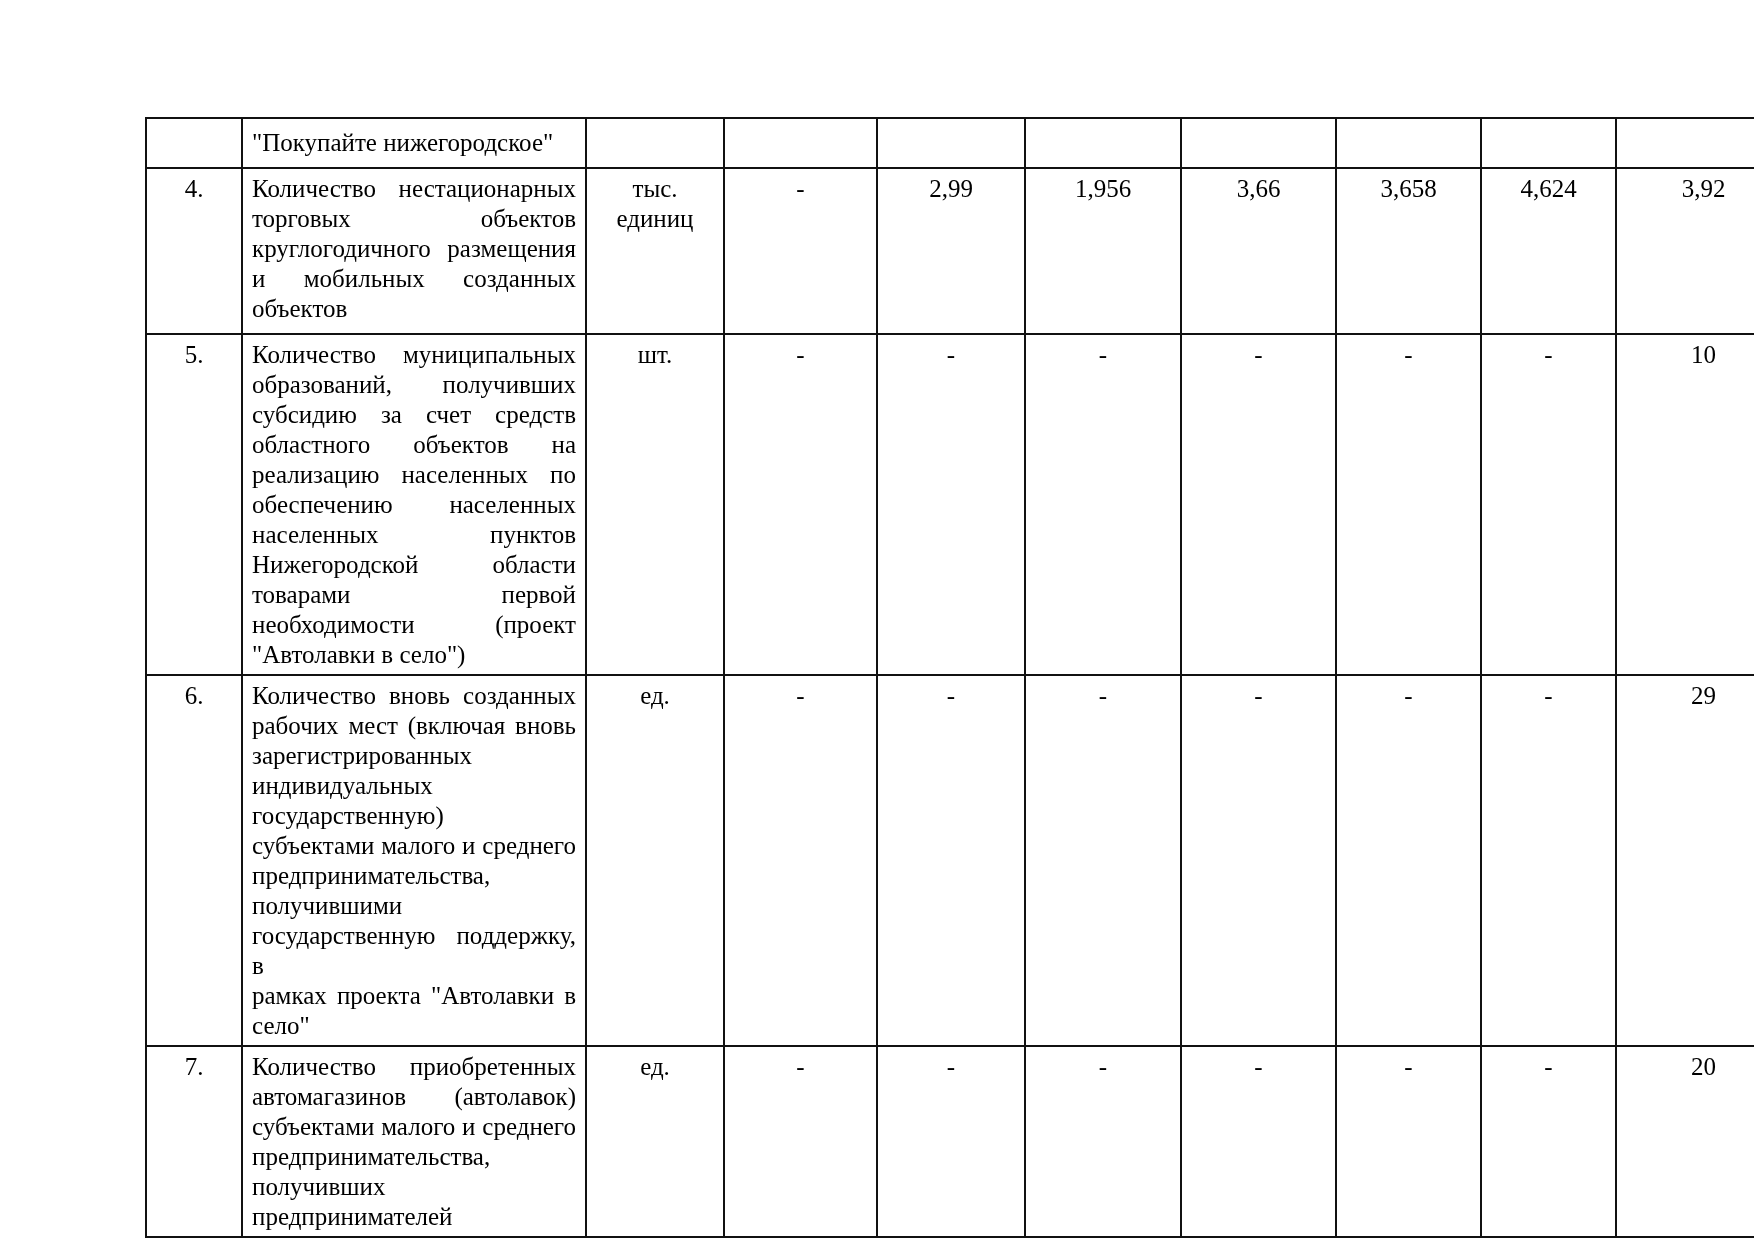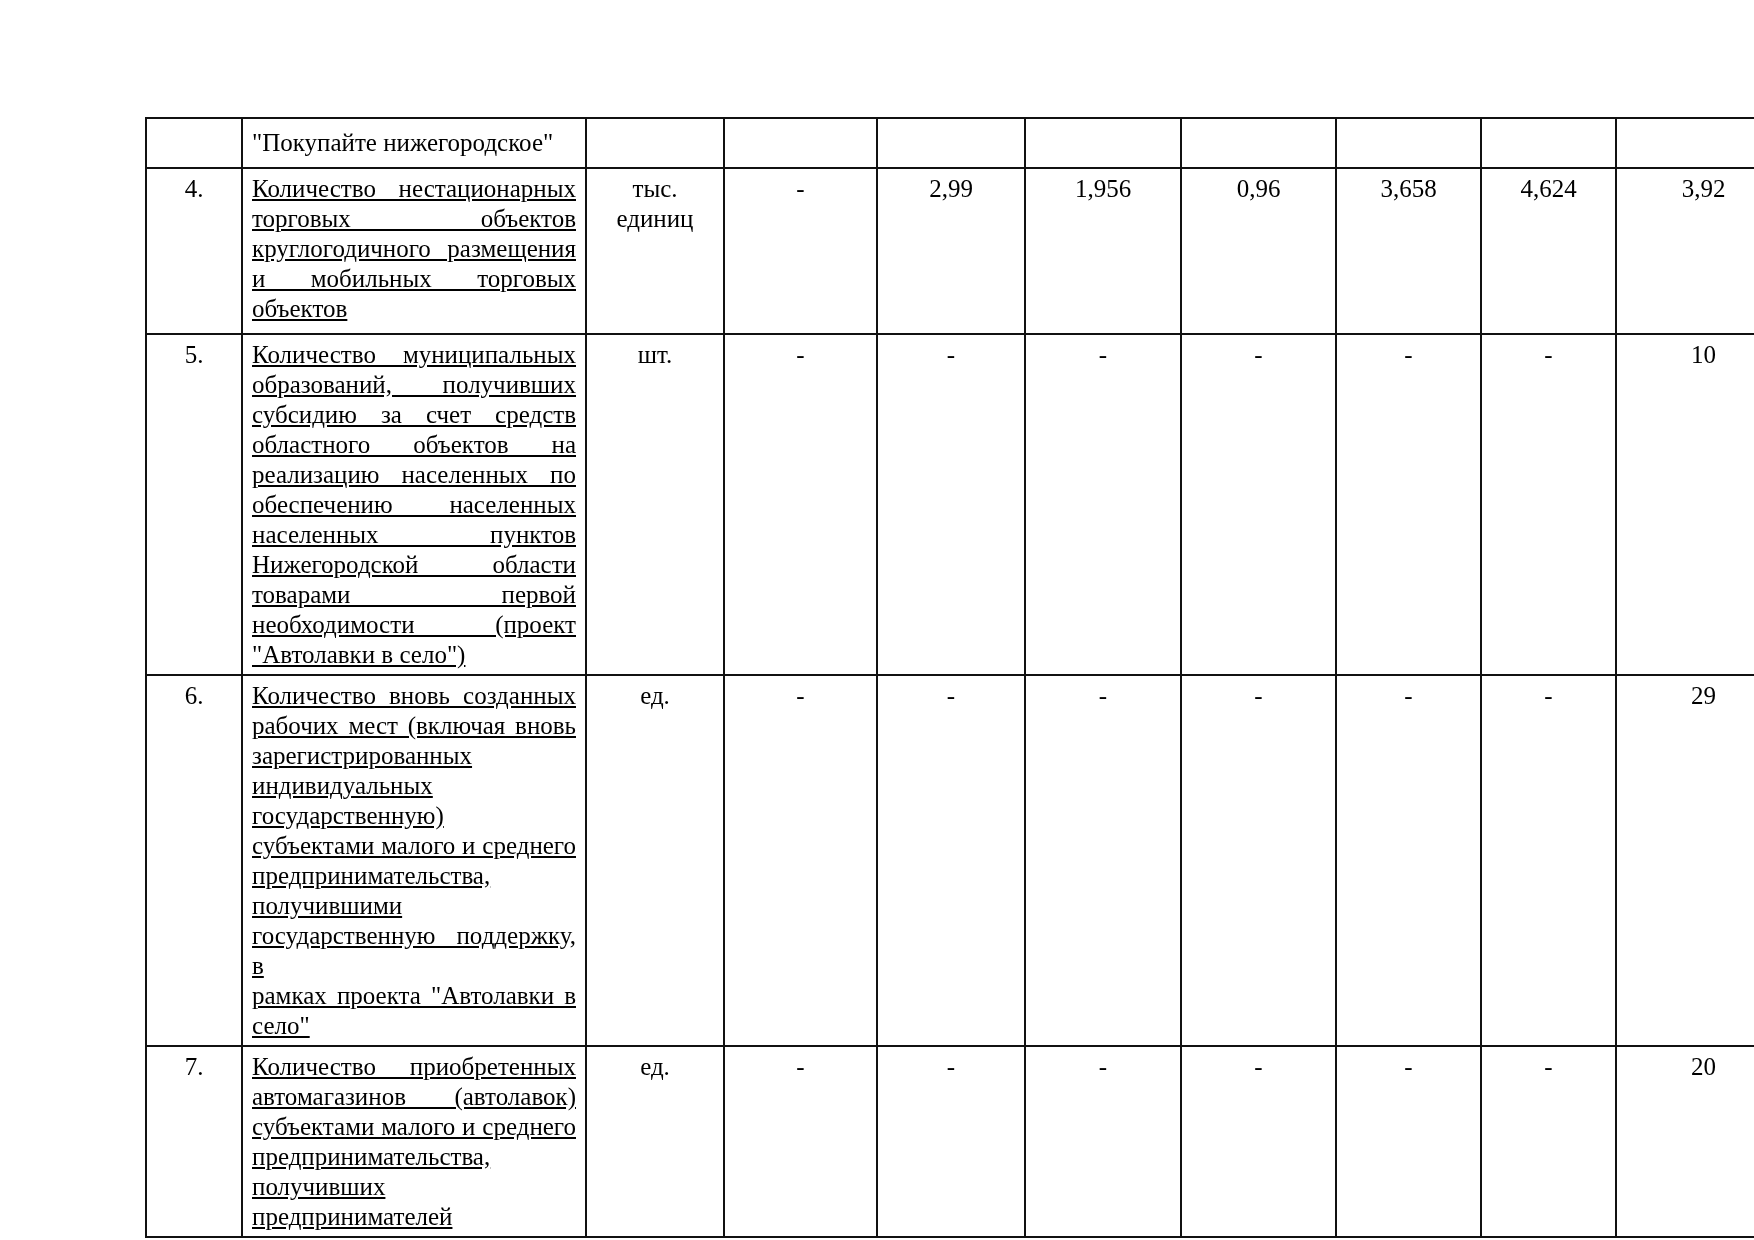--- a/index.html
+++ b/index.html
@@ -29,21 +29,21 @@
   table.indicators td {
     border: 2px solid #111111;
     vertical-align: top;
     padding: 5px 9px 4px 9px;
     font-size: 25px;
     line-height: 30px;
     overflow: hidden;
   }
   td.num { text-align: center; padding-left: 2px; padding-right: 2px; }
   td.name { font-size: 23px; }
-  td.name .line { text-align: justify; text-align-last: justify; text-decoration: underline; }
+  td.name .line { text-align: justify; text-align-last: justify; }
   td.name.para-end .line:last-child { text-align-last: left; }
   td.unit .line { text-align: left; text-align-last: center; }
   td.val { text-align: center; }
   tr.h-cont td.name { text-align: left; padding-top: 9px; font-size: 25px; }
   tr.h-cont { height: 50px; }
   tr.rh-a { height: 166px; }
   tr.rh-b { height: 338px; }
   tr.rh-c { height: 339px; }
   tr.rh-d { height: 166px; }
 </style>
@@ -78,31 +78,31 @@
       <td class="val"></td>
       <td class="val"></td>
     </tr>
 
     <tr class="rh-a">
       <td class="num">4.</td>
       <td class="name para-end">
             <div class="line">Количество нестационарных</div>
             <div class="line">торговых объектов</div>
             <div class="line">круглогодичного размещения</div>
-            <div class="line">и мобильных торговых</div>
+            <div class="line">и мобильных созданных</div>
             <div class="line">объектов</div>
           </td>
       <td class="unit">
             <div class="line">тыс.</div>
             <div class="line">единиц</div>
           </td>
       <td class="val">-</td>
       <td class="val">2,99</td>
       <td class="val">1,956</td>
-      <td class="val">0,96</td>
+      <td class="val">3,66</td>
       <td class="val">3,658</td>
       <td class="val">4,624</td>
       <td class="val">3,92</td>
     </tr>
 
     <tr class="rh-b">
       <td class="num">5.</td>
       <td class="name para-end">
             <div class="line">Количество муниципальных</div>
             <div class="line">образований, получивших</div>

